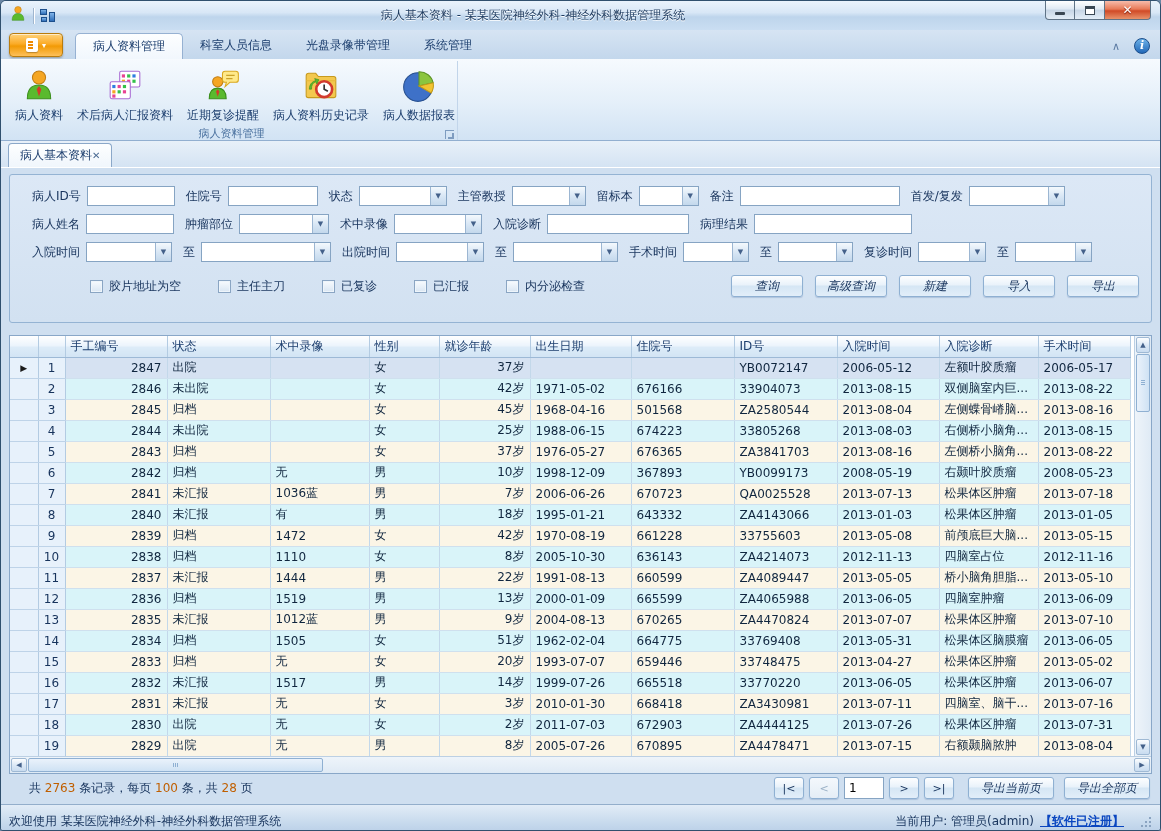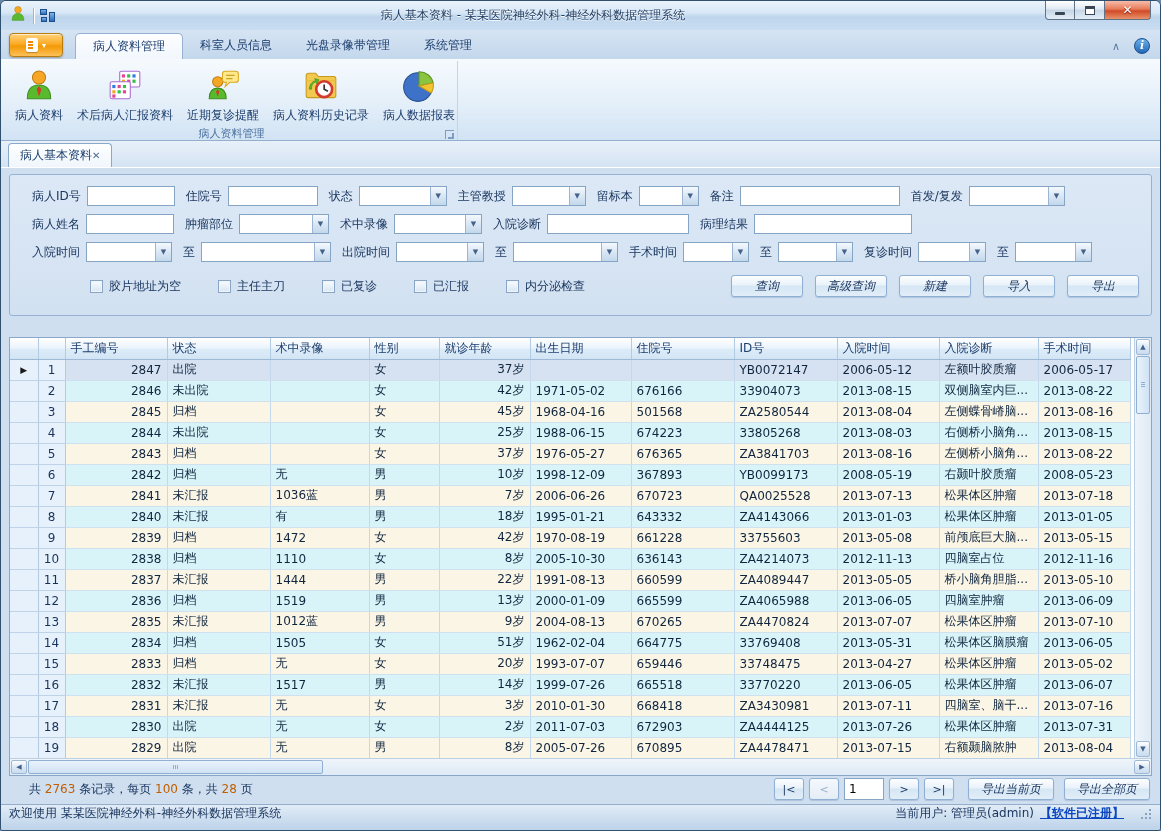--- a/index.html
+++ b/index.html
@@ -90,21 +90,21 @@
   .doc-tab {
     height:24px; padding:0 11px; display:flex; align-items:center; 
     background:linear-gradient(#feffff,#f0f6fc); border:1px solid #8ba8c9; border-bottom:none;
     border-radius:4px 4px 0 0; color:#1c3e6e;
   }
   .doc-tab .close { color:#4a6a92; font-size:10px; font-weight:bold; }
   
   .page { flex:1; background:#cfdff0; padding:6px 8px 0; display:flex; flex-direction:column; overflow:hidden; }
   .filter-panel {
     flex:none; border:1px solid #94b3d3; border-radius:3px;
-    background:linear-gradient(#dce8f6,#d2e1f1); padding:11px 10px 18px 22px; margin-bottom:21px;
+    background:linear-gradient(#dce8f6,#d2e1f1); padding:11px 10px 25px 22px; margin-bottom:12px;
   }
   .f-row { display:flex; align-items:center; margin-bottom:8px; }
   .f-row:last-of-type { margin-bottom:0; }
   .f-field { display:flex; align-items:center; margin-right:11px; }
   .f-label { margin-right:6px; white-space:nowrap; color:#17335c; }
   .f-input { height:20px; border:1px solid #86a4c3; background:#fff; padding:0 3px; font:inherit; color:#17335c; }
   .combo { display:flex; height:20px; border:1px solid #86a4c3; background:#fff; }
   .combo .box { flex:1; overflow:hidden; }
   .combo .arrow {
     width:16px; flex:none; display:flex; align-items:center; justify-content:center;
@@ -159,21 +159,21 @@
   .summary { white-space:nowrap; }
   .summary .num { color:#c05f00; }
   .pager { margin-left:auto; display:flex; align-items:center; gap:5px; }
   .pbtn { min-width:30px; height:22px; padding:0; font-size:11px; }
   .pbtn.disabled { color:#9ab0c6; background:linear-gradient(#f4f8fc,#e4edf6); }
   .page-input { width:40px; height:22px; border:1px solid #86a4c3; padding:0 4px; font:inherit; }
   .export-group { display:flex; gap:10px; margin-left:14px; }
   .export-group .btn { min-width:86px; }
   
   .statusbar {
-    height:26px; flex:none; display:flex; align-items:flex-start; padding:0 8px;
+    height:26px; flex:none; display:flex; align-items:flex-end; padding:0 8px;
     background:linear-gradient(#e2ecf7,#cddeef 55%,#bdd2e9); border-top:1px solid #93aecb; color:#17335c;
   }
   .sb-right { margin-left:auto; display:flex; align-items:center; gap:6px; }
   .reg-link { color:#0a46c0; font-weight:bold; text-decoration:underline; }
   .grip { width:12px; height:12px; position:relative; margin-left:10px; }
   .grip::after {
     content:""; position:absolute; right:1px; bottom:1px; width:2px; height:2px; background:#8aa3c0;
     box-shadow:-4px 0 0 #8aa3c0,-8px 0 0 #8aa3c0,0 -4px 0 #8aa3c0,-4px -4px 0 #8aa3c0,0 -8px 0 #8aa3c0;
   }
 </style>

